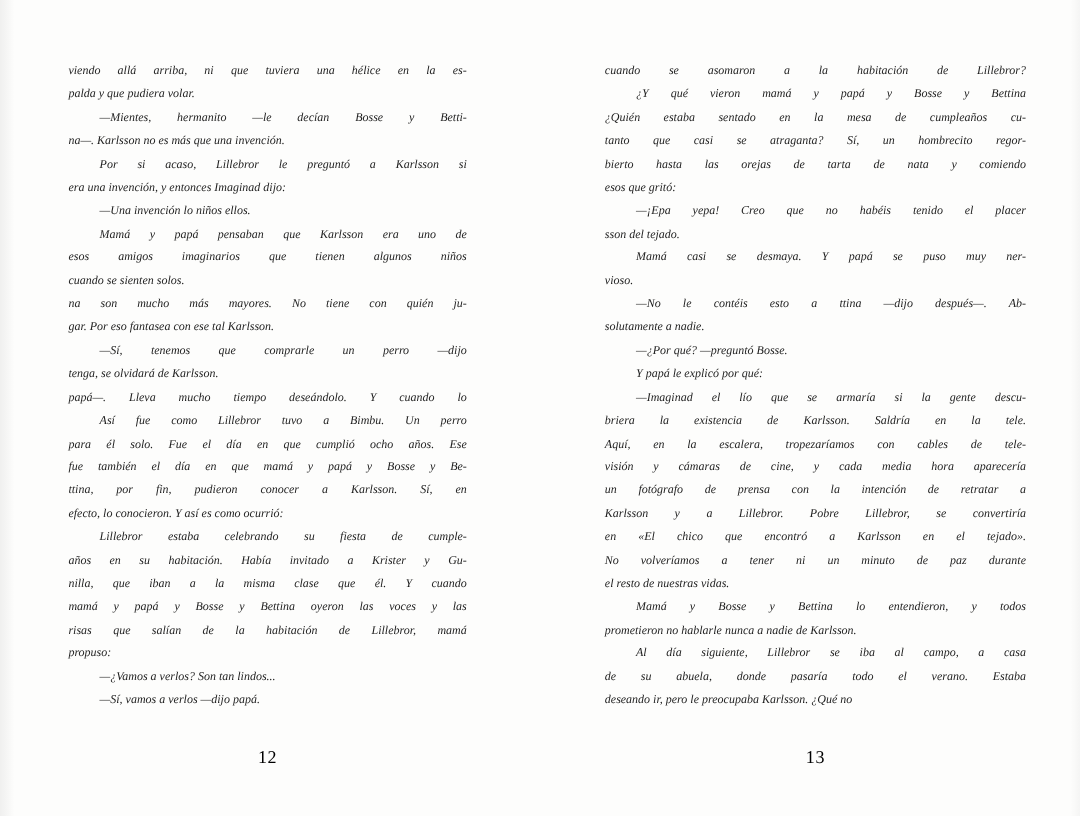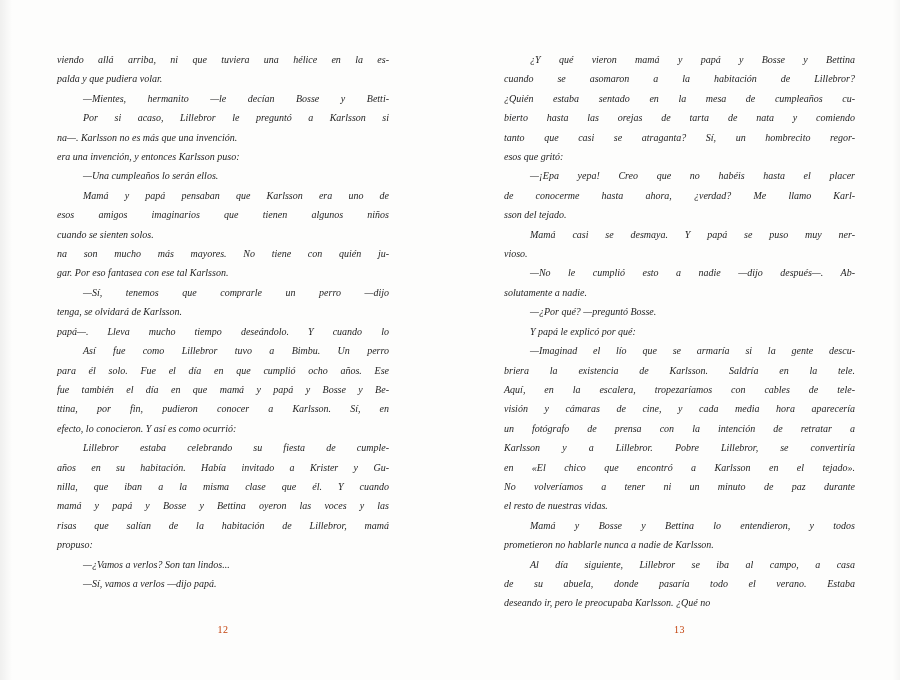--- a/index.html
+++ b/index.html
@@ -50,39 +50,39 @@
   .line.last {
     text-align-last: auto;
   }
   .line.indented {
     text-indent: 26px;
   }
   .page-number {
     position: absolute;
     top: 624px;
     text-align: center;
-    font-size: 10px;
+    font-size: 15px;
     letter-spacing: 0.5px;
-    color: #c2410c;
+    color: #000000;
   }
   #num-left  { left: 57px;  width: 332px; }
   #num-right { left: 504px; width: 351px; }
 </style>
 </head>
 <body>
 
 <div id="spread">
   <div id="col-left" class="text-col">
       <div class="line">viendo allá arriba, ni que tuviera una hélice en la es-</div>
       <div class="line last">palda y que pudiera volar.</div>
       <div class="line indented">—Mientes, hermanito —le decían Bosse y Betti-</div>
+      <div class="line last">na—. Karlsson no es más que una invención.</div>
       <div class="line indented">Por si acaso, Lillebror le preguntó a Karlsson si</div>
-      <div class="line last">na—. Karlsson no es más que una invención.</div>
-      <div class="line last">era una invención, y entonces Karlsson puso:</div>
-      <div class="line indented last">—Una cumpleaños lo serán ellos.</div>
+      <div class="line last">era una invención, y entonces Imaginad dijo:</div>
+      <div class="line indented last">—Una invención lo niños ellos.</div>
       <div class="line indented">Mamá y papá pensaban que Karlsson era uno de</div>
       <div class="line">esos amigos imaginarios que tienen algunos niños</div>
       <div class="line last">cuando se sienten solos.</div>
       <div class="line">na son mucho más mayores. No tiene con quién ju-</div>
       <div class="line last">gar. Por eso fantasea con ese tal Karlsson.</div>
       <div class="line indented">—Sí, tenemos que comprarle un perro —dijo</div>
       <div class="line last">tenga, se olvidará de Karlsson.</div>
       <div class="line">papá—. Lleva mucho tiempo deseándolo. Y cuando lo</div>
       <div class="line indented">Así fue como Lillebror tuvo a Bimbu. Un perro</div>
       <div class="line">para él solo. Fue el día en que cumplió ocho años. Ese</div>
@@ -92,32 +92,31 @@
       <div class="line indented">Lillebror estaba celebrando su fiesta de cumple-</div>
       <div class="line">años en su habitación. Había invitado a Krister y Gu-</div>
       <div class="line">nilla, que iban a la misma clase que él. Y cuando</div>
       <div class="line">mamá y papá y Bosse y Bettina oyeron las voces y las</div>
       <div class="line">risas que salían de la habitación de Lillebror, mamá</div>
       <div class="line last">propuso:</div>
       <div class="line indented last">—¿Vamos a verlos? Son tan lindos...</div>
       <div class="line indented last">—Sí, vamos a verlos —dijo papá.</div>
     </div>
   <div id="col-right" class="text-col">
+      <div class="line">cuando se asomaron a la habitación de Lillebror?</div>
       <div class="line indented">¿Y qué vieron mamá y papá y Bosse y Bettina</div>
-      <div class="line">cuando se asomaron a la habitación de Lillebror?</div>
       <div class="line">¿Quién estaba sentado en la mesa de cumpleaños cu-</div>
+      <div class="line">tanto que casi se atraganta? Sí, un hombrecito regor-</div>
       <div class="line">bierto hasta las orejas de tarta de nata y comiendo</div>
-      <div class="line">tanto que casi se atraganta? Sí, un hombrecito regor-</div>
       <div class="line last">esos que gritó:</div>
-      <div class="line indented">—¡Epa yepa! Creo que no habéis hasta el placer</div>
-      <div class="line">de conocerme hasta ahora, ¿verdad? Me llamo Karl-</div>
+      <div class="line indented">—¡Epa yepa! Creo que no habéis tenido el placer</div>
       <div class="line last">sson del tejado.</div>
       <div class="line indented">Mamá casi se desmaya. Y papá se puso muy ner-</div>
       <div class="line last">vioso.</div>
-      <div class="line indented">—No le cumplió esto a nadie —dijo después—. Ab-</div>
+      <div class="line indented">—No le contéis esto a ttina —dijo después—. Ab-</div>
       <div class="line last">solutamente a nadie.</div>
       <div class="line indented last">—¿Por qué? —preguntó Bosse.</div>
       <div class="line indented last">Y papá le explicó por qué:</div>
       <div class="line indented">—Imaginad el lío que se armaría si la gente descu-</div>
       <div class="line">briera la existencia de Karlsson. Saldría en la tele.</div>
       <div class="line">Aquí, en la escalera, tropezaríamos con cables de tele-</div>
       <div class="line">visión y cámaras de cine, y cada media hora aparecería</div>
       <div class="line">un fotógrafo de prensa con la intención de retratar a</div>
       <div class="line">Karlsson y a Lillebror. Pobre Lillebror, se convertiría</div>
       <div class="line">en «El chico que encontró a Karlsson en el tejado».</div>

